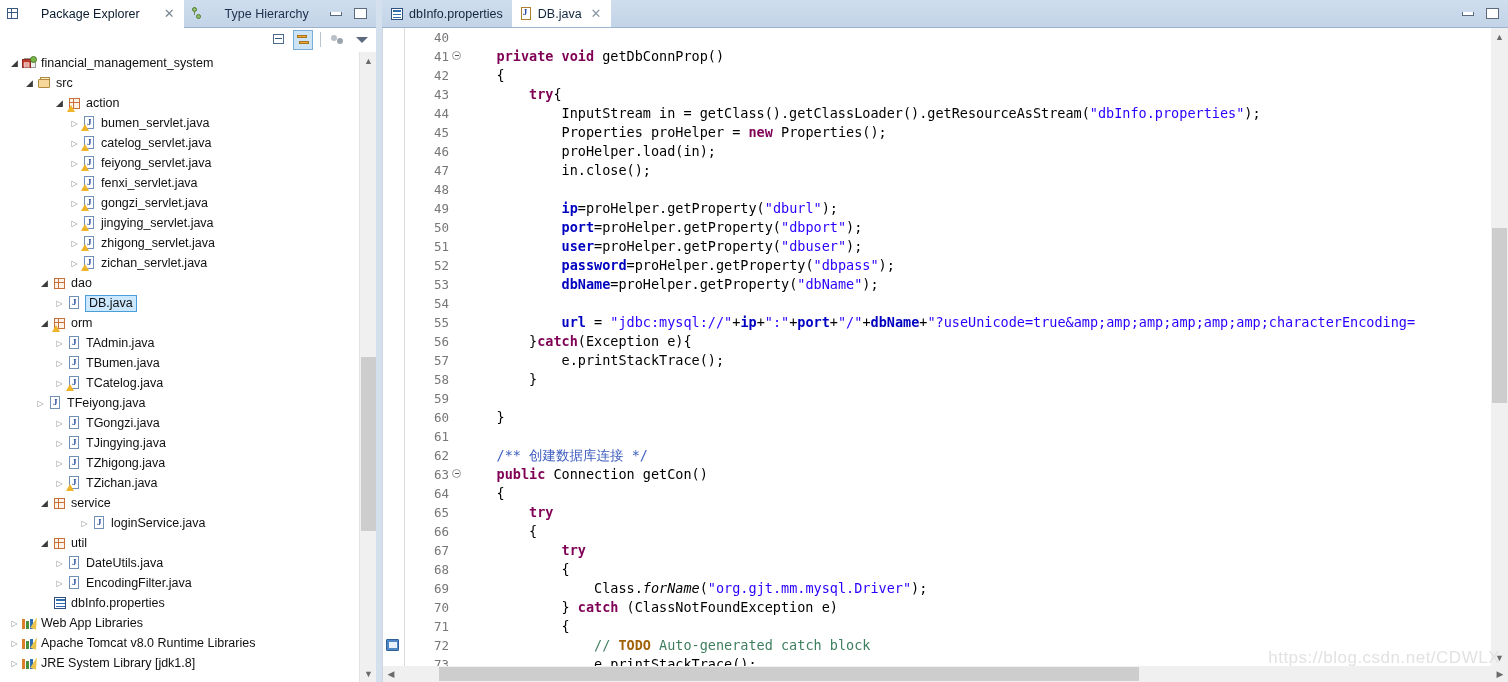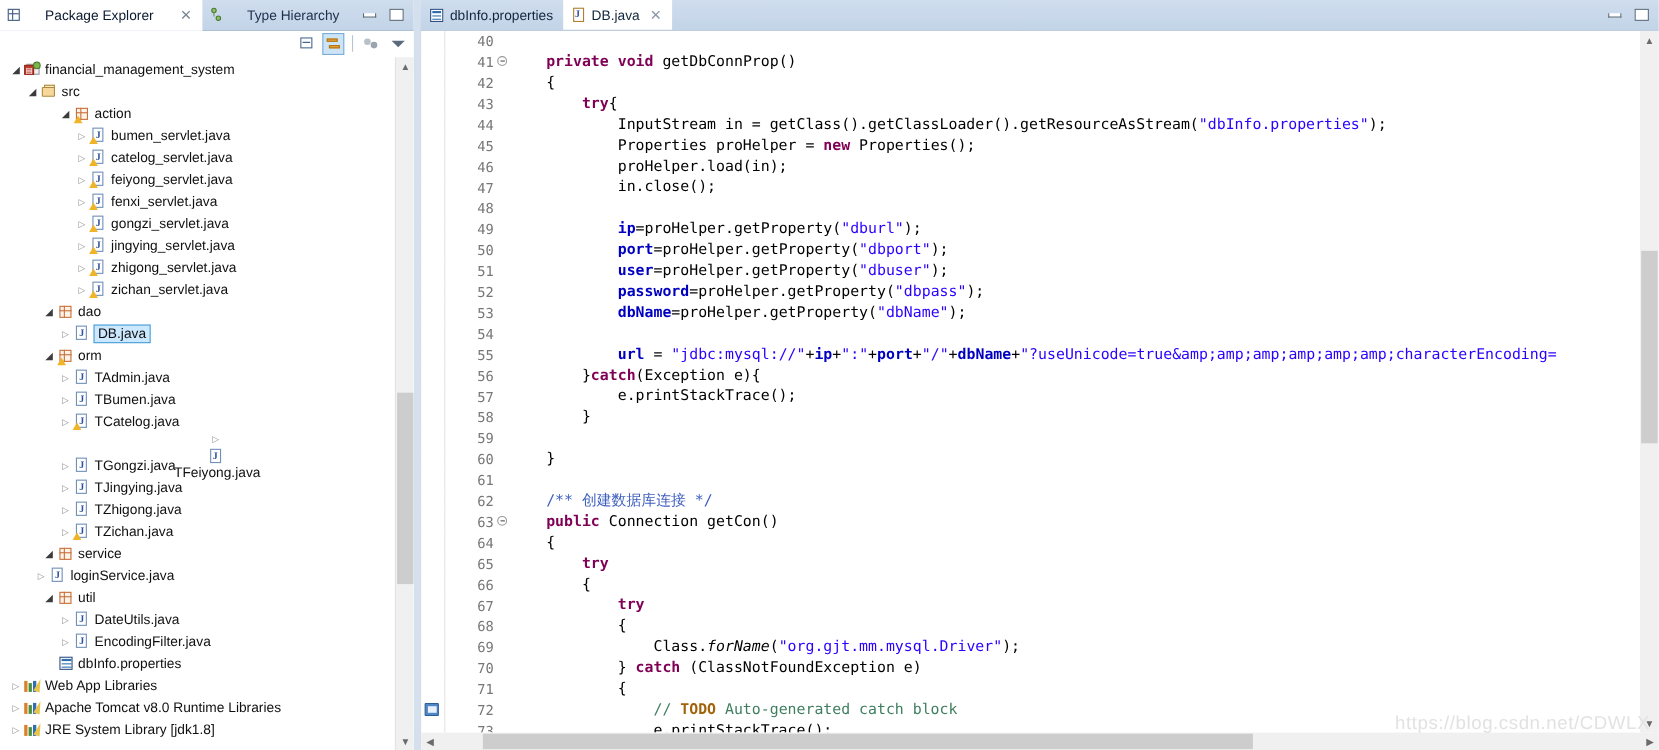--- a/index.html
+++ b/index.html
@@ -518,21 +518,21 @@
           <div class="trow" style="padding-left: 53px;">
             <span class="arrow closed"></span>
             <span class="ico">
               <span class="ic-java">
                 <span class="p"></span>
                 <span class="warn"></span>
               </span>
             </span>
             <span class="lbl">TCatelog.java</span>
           </div>
-          <div class="trow" style="padding-left: 34px; flex-direction: column;">
+          <div class="trow" style="padding-left: 34px;">
             <span class="arrow closed"></span>
             <span class="ico">
               <span class="ic-java">
                 <span class="p"></span>
               </span>
             </span>
             <span class="lbl">TFeiyong.java</span>
           </div>
           <div class="trow" style="padding-left: 53px;">
             <span class="arrow closed"></span>
@@ -573,21 +573,21 @@
           </div>
           <div class="trow" style="padding-left: 38px;">
             <span class="arrow open"></span>
             <span class="ico">
               <span class="ic-pkg">
                 <span class="grid"></span>
               </span>
             </span>
             <span class="lbl">service</span>
           </div>
-          <div class="trow" style="padding-left: 31px;">
+          <div class="trow" style="padding-left: 78px;">
             <span class="arrow closed"></span>
             <span class="ico">
               <span class="ic-java">
                 <span class="p"></span>
               </span>
             </span>
             <span class="lbl">loginService.java</span>
           </div>
           <div class="trow" style="padding-left: 38px;">
             <span class="arrow open"></span>

